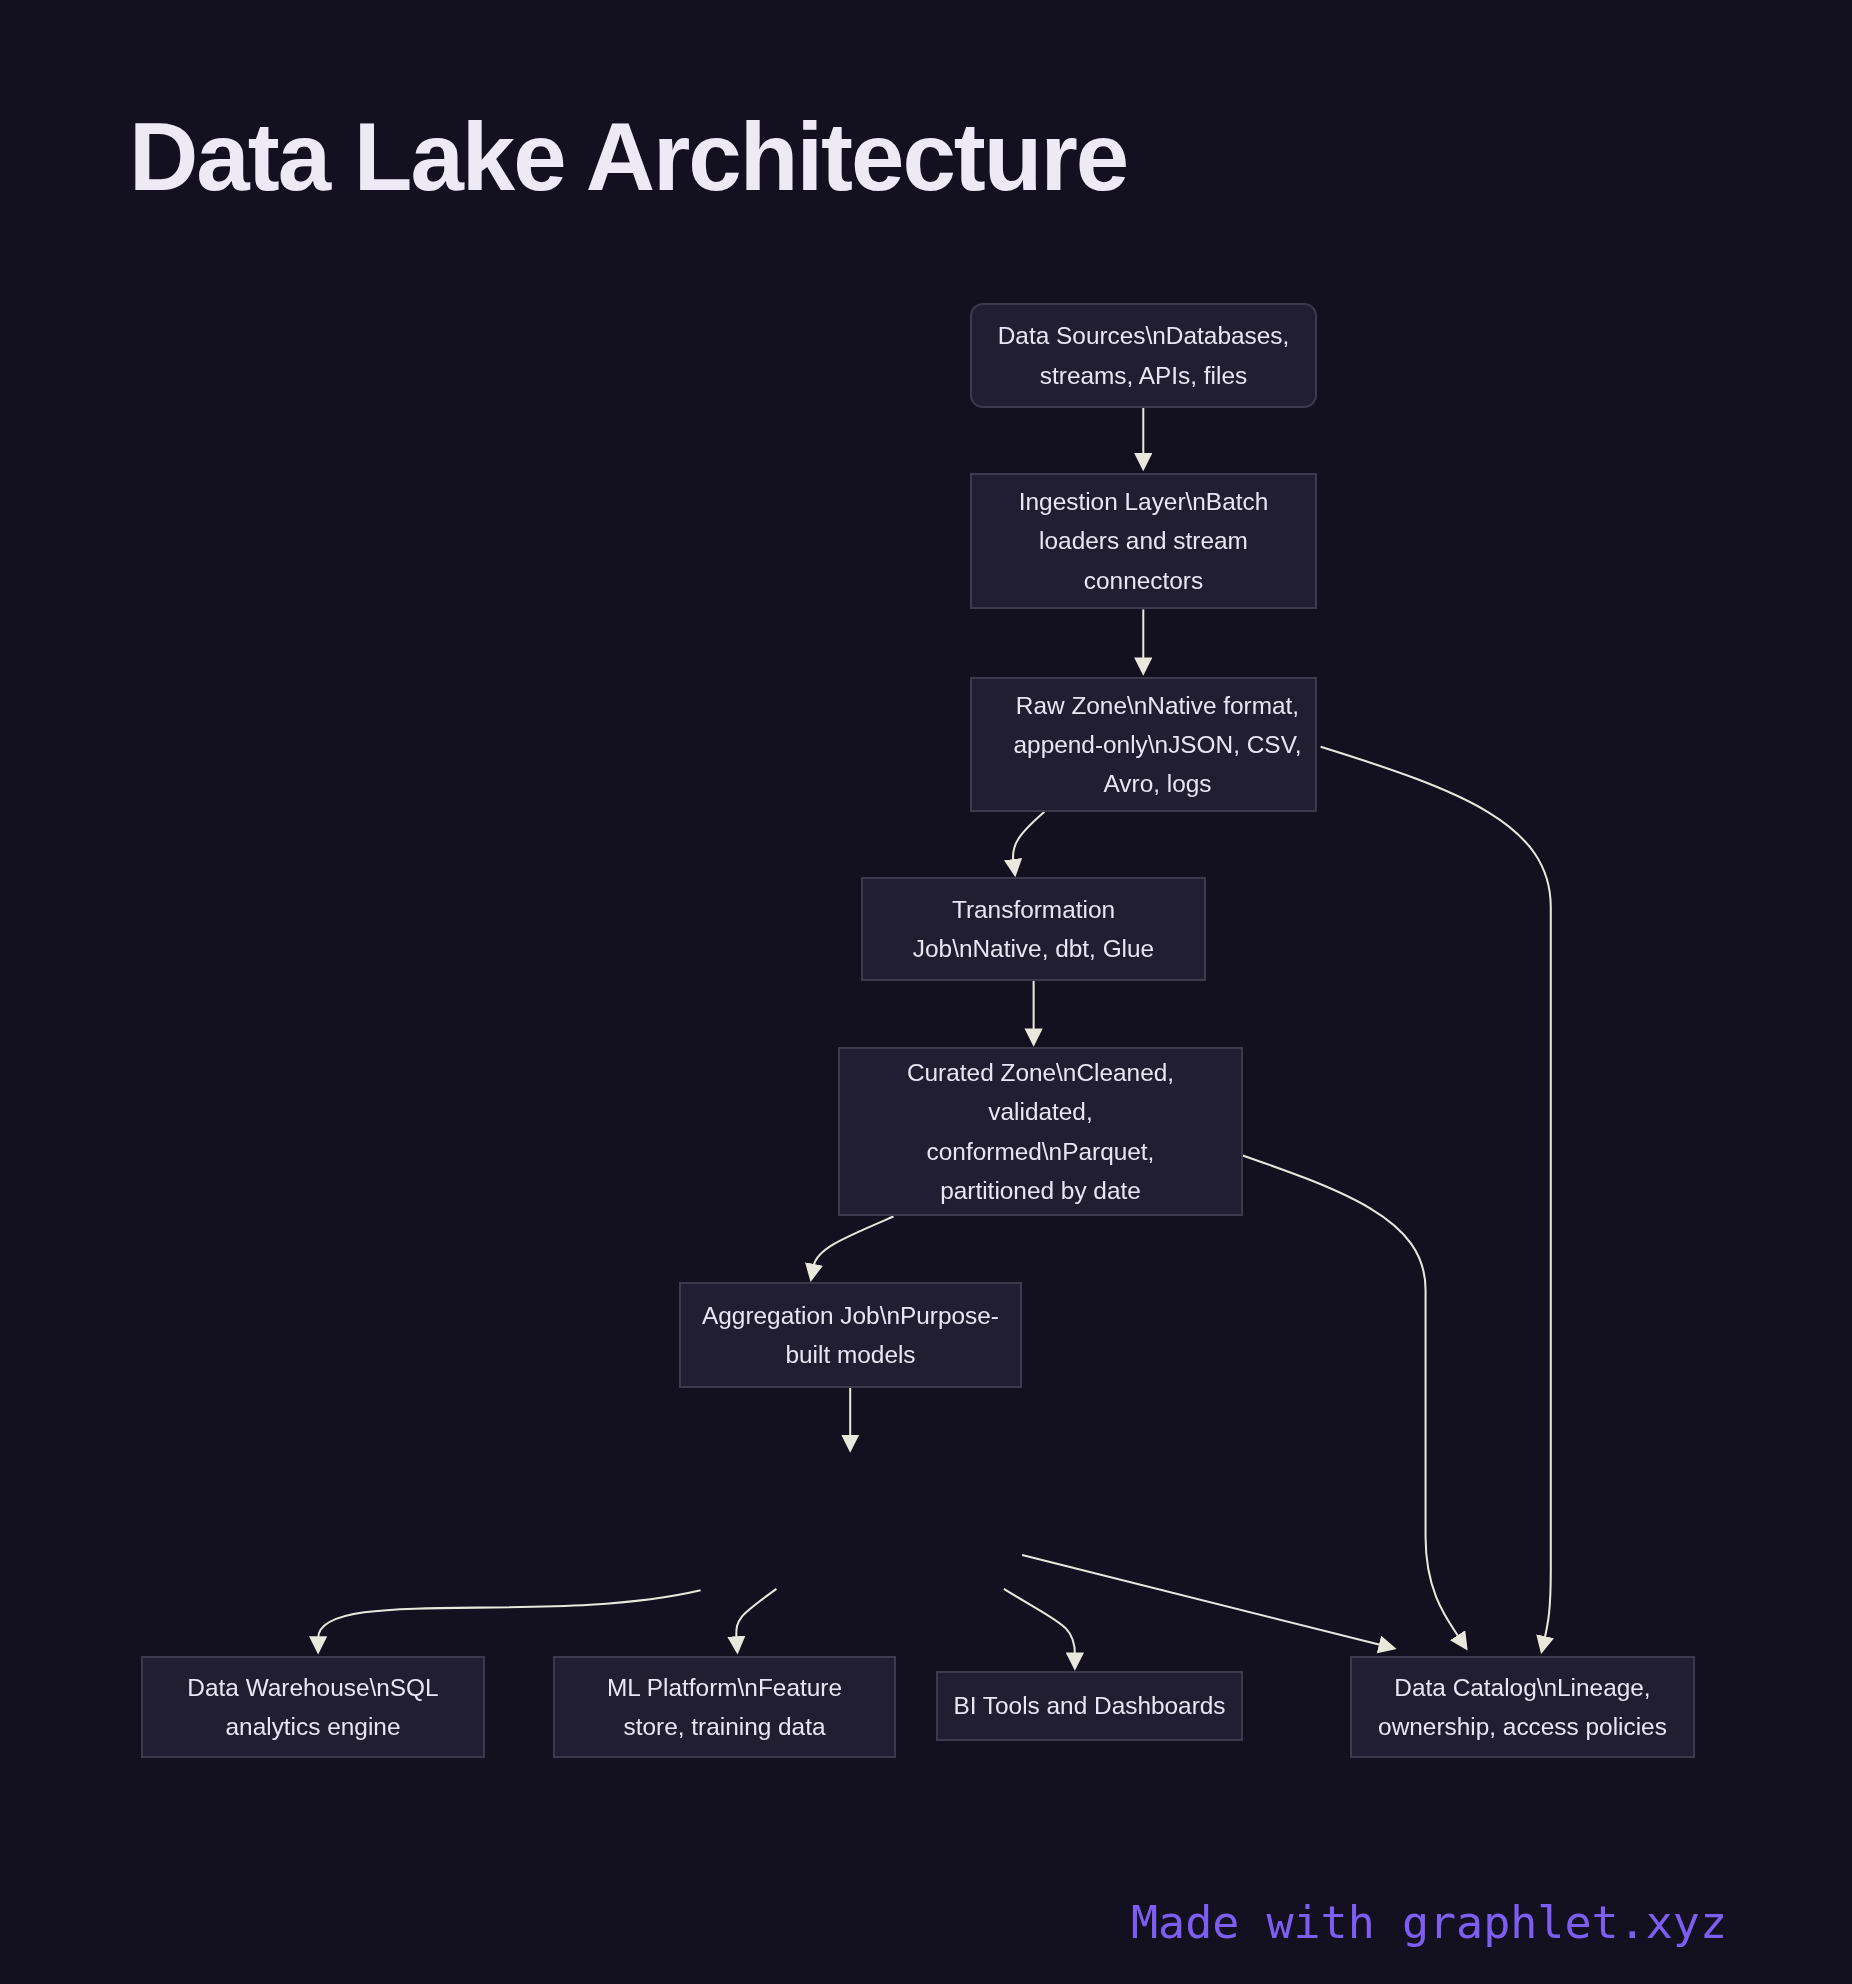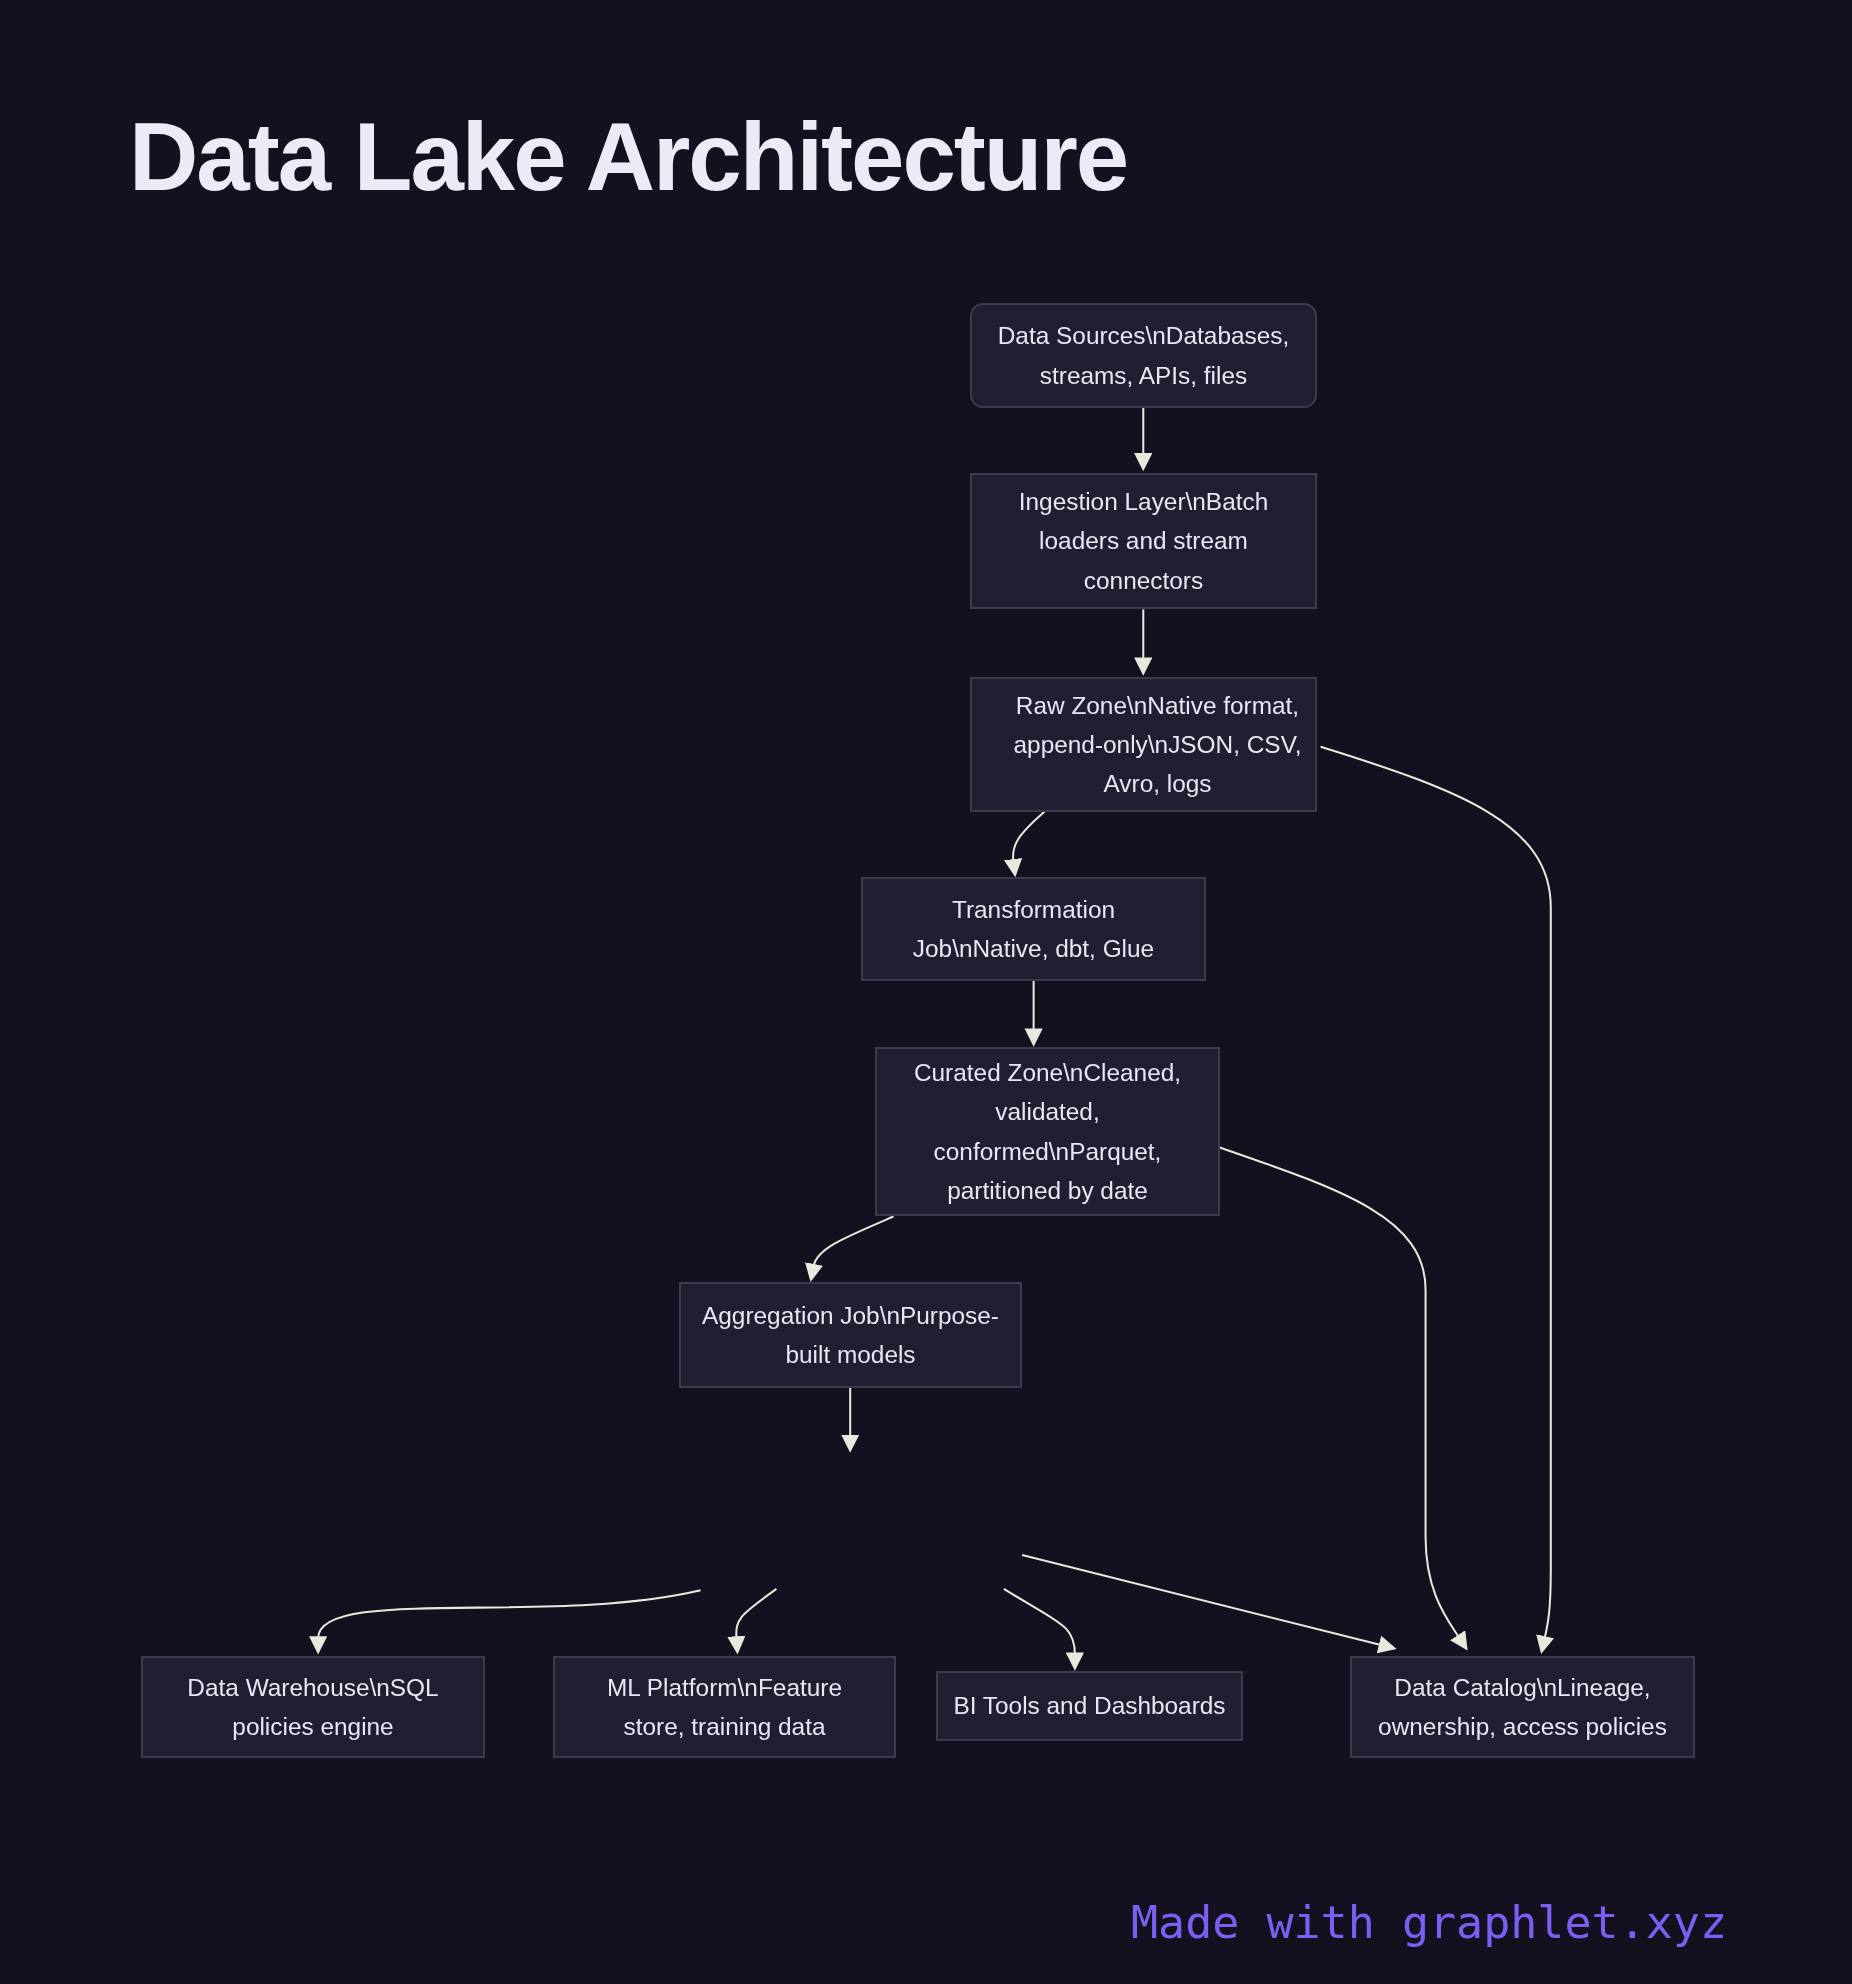--- a/index.html
+++ b/index.html
@@ -101,28 +101,28 @@
     </div>
     <div class="node" style="left: 970px; top: 473px; width: 347px; height: 136px;">
       <span class="node-label" style="max-width: 318px;">Ingestion Layer\nBatch loaders and stream connectors</span>
     </div>
     <div class="node" style="left: 970px; top: 677px; width: 347px; height: 135px; padding-left: 28px;">
       <span class="node-label" style="max-width: 318px;">Raw Zone\nNative format, append-only\nJSON, CSV, Avro, logs</span>
     </div>
     <div class="node" style="left: 861px; top: 877px; width: 345px; height: 104px;">
       <span class="node-label" style="max-width: 291px;">Transformation Job\nNative, dbt, Glue</span>
     </div>
-    <div class="node" style="left: 875px; top: 1047px; width: 345px; height: 169px;">
+    <div class="node" style="left: 838px; top: 1047px; width: 405px; height: 169px;">
       <span class="node-label" style="max-width: 291px;">Curated Zone\nCleaned, validated, conformed\nParquet, partitioned by date</span>
     </div>
     <div class="node" style="left: 679px; top: 1282px; width: 343px; height: 106px; justify-content: center;">
       <span class="node-label" style="max-width: 311px;">Aggregation Job\nPurpose-built models</span>
     </div>
     <div class="node" style="left: 141px; top: 1656px; width: 344px; height: 102px;">
-      <span class="node-label" style="max-width: 291px;">Data Warehouse\nSQL policies engine</span>
+      <span class="node-label" style="max-width: 291px;">Data Warehouse\nSQL analytics engine</span>
     </div>
     <div class="node" style="left: 553px; top: 1656px; width: 343px; height: 102px;">
       <span class="node-label" style="max-width: 291px;">ML Platform\nFeature store, training data</span>
     </div>
     <div class="node" style="left: 936px; top: 1671px; width: 307px; height: 70px;">
       <span class="node-label" style="max-width: 291px;">BI Tools and Dashboards</span>
     </div>
     <div class="node" style="left: 1350px; top: 1656px; width: 345px; height: 102px;">
       <span class="node-label" style="max-width: 325px;">Data Catalog\nLineage, ownership, access policies</span>
     </div>

